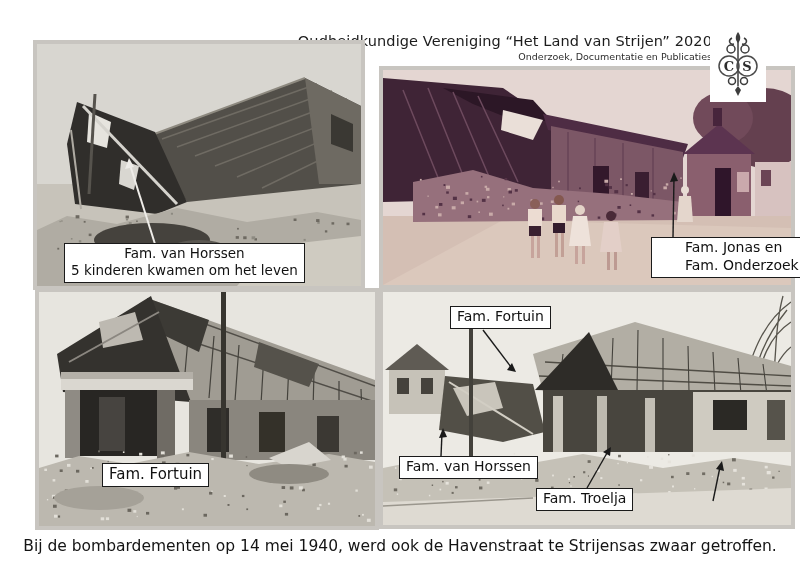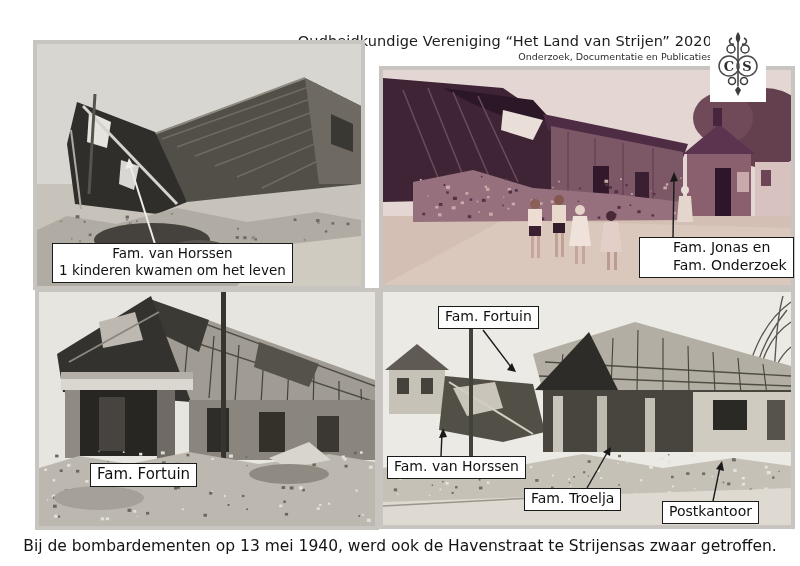--- a/index.html
+++ b/index.html
@@ -20,21 +20,21 @@
   .photo svg.scene { position:absolute; left:0; top:0; width:100%; height:100%; display:block; }
   .photo-tl { left:33px;  top:40px;  width:332px; height:250px; }
   .photo-tr { left:379px; top:66px;  width:416px; height:223px; }
   .photo-bl { left:35px;  top:288px; width:344px; height:242px; }
   .photo-br { left:379px; top:288px; width:416px; height:241px; }
 
   .arrow-layer { position:absolute; left:0; top:0; width:800px; height:566px;
     z-index:4; pointer-events:none; }
 
   .label-box { position:absolute; z-index:6; background:#ffffff; border:1px solid #1a1a1a;
-    color:#111111; line-height:1.28; padding:1px 6px 2px 6px; white-space:nowrap; }
+    color:#111111; line-height:1.28; padding:1px 6px 2px 6px; white-space:nowrap;margin-left:12px; }
   .lbl-center { text-align:center; }
   .lbl-tl { left:52px;  top:243px; font-size:13.5px; }
   .lbl-tr { left:639px; top:237px; font-size:14px;padding-left:33px; }
   .lbl-bl { left:90px;  top:463px; font-size:15px; }
   .lbl-br-fortuin { left:438px; top:306px; font-size:14px; }
   .lbl-br-horssen { left:387px; top:456px; font-size:14px; }
   .lbl-br-troelja { left:524px; top:488px; font-size:14px; }
   .lbl-br-post    { left:662px; top:501px; font-size:14px; }
 
   .caption { position:absolute; top:537px; left:0; width:800px; text-align:center;
@@ -514,33 +514,32 @@
     <line x1="441" y1="456" x2="442" y2="433" stroke="#1a1a1a" stroke-width="1.4"></line>
     <polygon points="443,428 439,438 447,437" fill="#1a1a1a"></polygon>
     <line x1="587" y1="488" x2="607" y2="453" stroke="#1a1a1a" stroke-width="1.4"></line>
     <polygon points="611,447 610,456 603,452" fill="#1a1a1a"></polygon>
     <line x1="713" y1="501" x2="720" y2="467" stroke="#1a1a1a" stroke-width="1.4"></line>
     <polygon points="722,461 724,471 716,469" fill="#1a1a1a"></polygon>
   </svg>
 
   <div class="label-box lbl-tl lbl-center">
     <div>Fam. van Horssen</div>
-    <div>1 kinderen kwamen om het leven</div>
+    <div>5 kinderen kwamen om het leven</div>
   </div>
 
   <div class="label-box lbl-tr">
     <div>Fam. Jonas en</div>
     <div>Fam. Onderzoek</div>
   </div>
 
   <div class="label-box lbl-bl">Fam. Fortuin</div>
 
   <div class="label-box lbl-br-fortuin">Fam. Fortuin</div>
 
   <div class="label-box lbl-br-horssen">Fam. van Horssen</div>
 
   <div class="label-box lbl-br-troelja">Fam. Troelja</div>
 
-  <div class="label-box lbl-br-post">Postkantoor</div>
-
-  <div class="caption">Bij de bombardementen op 13 mei 1940, werd ook de Havenstraat te Strijensas zwaar getroffen.</div>
+
+  <div class="caption">Bij de bombardementen op 14 mei 1940, werd ook de Havenstraat te Strijensas zwaar getroffen.</div>
 
 </div>
 
 </body></html>

